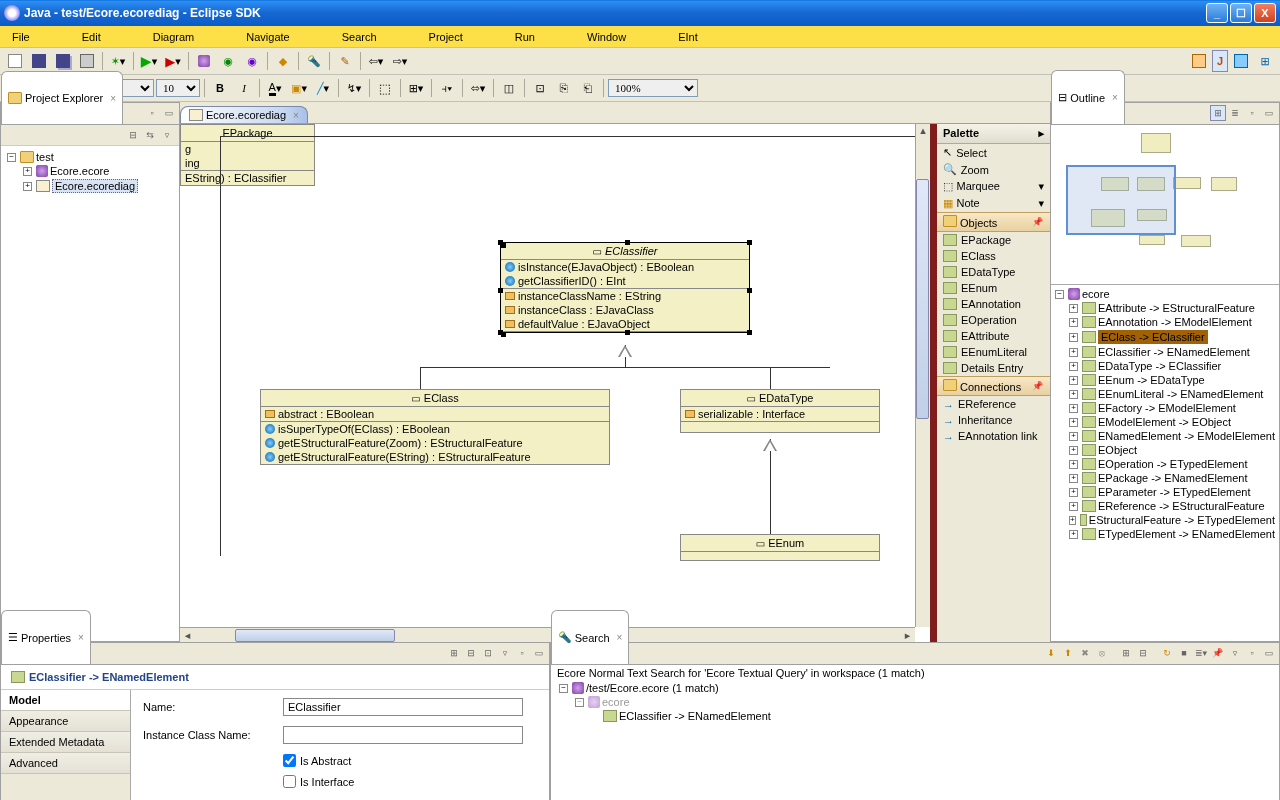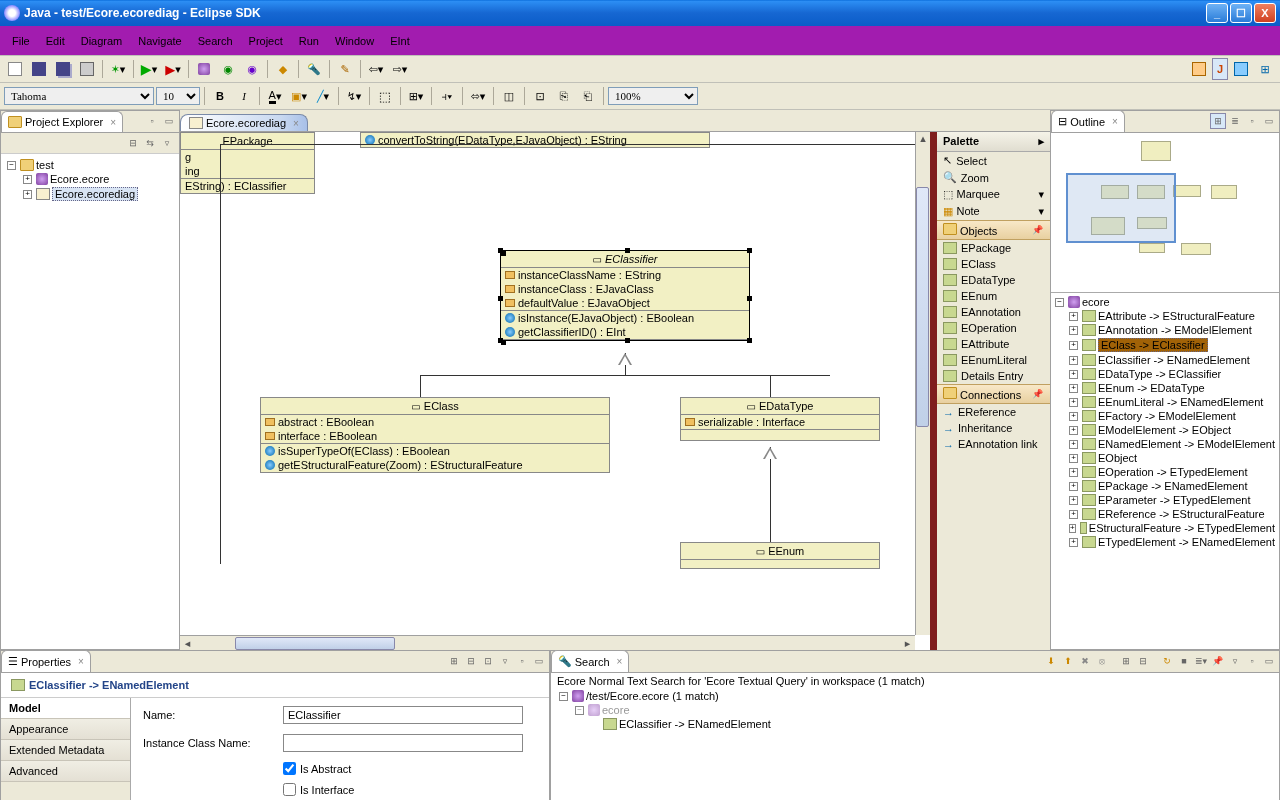--- a/index.html
+++ b/index.html
@@ -4,31 +4,31 @@
 <style>
 * { box-sizing: border-box; margin: 0; padding: 0; }
 body { font-family: Tahoma, sans-serif; font-size: 11px; background: #ece9d8; overflow: hidden; width: 1280px; height: 800px; }
 .titlebar { background: linear-gradient(to bottom, #0a6cda, #2c8ef4 5%, #1667d2 50%, #0a5cc8); height: 26px; display: flex; align-items: center; color: white; font-weight: bold; padding: 0 4px; }
 .titlebar-icon { width: 16px; height: 16px; margin-right: 4px; background: radial-gradient(circle, #fff 30%, #88f 70%); border-radius: 50%; }
 .titlebar-text { flex: 1; font-size: 12px; }
 .titlebar-btns { display: flex; gap: 2px; }
 .titlebar-btn { width: 22px; height: 20px; border: 1px solid #fff; border-radius: 3px; display: flex; align-items: center; justify-content: center; font-size: 11px; font-weight: bold; }
 .tb-min, .tb-max { background: linear-gradient(#6eb2f5, #2a7cd8); }
 .tb-close { background: linear-gradient(#f08060, #d04020); }
-.menubar { background: #a21caf; height: 30px; display: flex; align-items: center; padding: 0 4px; border-bottom: 1px solid #c0c0b8; }
+.menubar { background: #fde047; height: 22px; display: flex; align-items: center; padding: 0 4px; border-bottom: 1px solid #c0c0b8; gap: 36px; }
 .menu-item { padding: 2px 8px; cursor: default; }
 .toolbar { background: #ece9d8; display: flex; align-items: center; padding: 2px 4px; border-bottom: 1px solid #c0c0b8; gap: 2px; min-height: 26px; }
 .tool-btn { width: 22px; height: 22px; display: flex; align-items: center; justify-content: center; border: 1px solid transparent; cursor: default; }
 .tool-sep { width: 1px; height: 18px; background: #aca899; margin: 0 2px; }
 .icon-sq { width: 14px; height: 14px; }
 select, input[type=text] { font-family: Tahoma; font-size: 11px; border: 1px solid #7f9db9; padding: 1px 2px; }
 .main-area { display: flex; height: 540px; }
 .view { background: #fff; border: 1px solid #a0a0a0; display: flex; flex-direction: column; }
 .view-tabbar { background: #ece9d8; height: 22px; display: flex; align-items: flex-end; border-bottom: 1px solid #a0a0a0; position: relative; }
-.view-tab { background: linear-gradient(#fff, #e4e2d8); border: 1px solid #a0a0a0; border-bottom: none; padding: 4px 6px; border-radius: 6px 6px 0 0; display: flex; align-items: center; gap: 3px; font-size: 11px; }
+.view-tab { background: linear-gradient(#fff, #e4e2d8); border: 1px solid #a0a0a0; border-bottom: none; padding: 20px 6px; border-radius: 6px 6px 0 0; display: flex; align-items: center; gap: 3px; font-size: 11px; }
 .view-tab.active { background: #fff; }
 .view-tab-close { font-size: 10px; color: #888; margin-left: 4px; }
 .view-toolbar { position: absolute; right: 2px; top: 2px; display: flex; gap: 1px; }
 .view-mini-btn { width: 16px; height: 16px; display: flex; align-items: center; justify-content: center; font-size: 9px; color: #666; }
 .view-content { flex: 1; overflow: auto; background: #fff; padding: 4px; }
 .tree-item { padding: 1px 2px; display: flex; align-items: center; gap: 2px; white-space: nowrap; }
 .tree-toggle { width: 9px; height: 9px; border: 1px solid #888; display: inline-flex; align-items: center; justify-content: center; font-size: 8px; line-height: 1; margin-right: 2px; cursor: default; }
 .tree-icon { width: 14px; height: 12px; display: inline-block; }
 .icon-folder { background: #f0d078; border: 1px solid #c09020; border-radius: 1px; }
 .icon-file { background: #fff; border: 1px solid #888; }
@@ -241,26 +241,20 @@
     <div class="editor-tabbar">
       <div class="editor-tab">
         <span class="tree-icon icon-file" style="background:#f8f0d0"></span>
         <span>Ecore.ecorediag</span>
         <span class="view-tab-close">×</span>
       </div>
     </div>
     <div style="flex:1;display:flex;position:relative">
       <div class="diagram-canvas">
 
-        <div class="uml-class" style="left:180px;top:0;width:350px">
-          <div class="uml-row">
-              <span class="op-icon"></span>
-              <span>convertToString(EDataType,EJavaObject) : EString</span>
-            </div>
-        </div>
 
         <div class="uml-class" style="left:0;top:120;width:135px">
           <div class="uml-head">
               <span>EPackage</span>
             </div>
           <div class="uml-section">
             <div class="uml-row">
                 <span>g</span>
               </div>
             <div class="uml-row">
@@ -274,40 +268,40 @@
           </div>
         </div>
 
         <div class="uml-class selected" style="left:320px;top:118px;width:250px">
           <div class="uml-head">
               <span style="font-size:10px">▭</span>
               <span class="em">EClassifier</span>
             </div>
           <div class="uml-section">
             <div class="uml-row">
+                <span class="op-icon"></span>
+                <span>isInstance(EJavaObject) : EBoolean</span>
+              </div>
+            <div class="uml-row">
+                <span class="op-icon"></span>
+                <span>getClassifierID() : EInt</span>
+              </div>
+          </div>
+          <div class="uml-section">
+            <div class="uml-row">
                 <span class="attr-icon"></span>
                 <span>instanceClassName : EString</span>
               </div>
             <div class="uml-row">
                 <span class="attr-icon"></span>
                 <span>instanceClass : EJavaClass</span>
               </div>
             <div class="uml-row">
                 <span class="attr-icon"></span>
                 <span>defaultValue : EJavaObject</span>
-              </div>
-          </div>
-          <div class="uml-section">
-            <div class="uml-row">
-                <span class="op-icon"></span>
-                <span>isInstance(EJavaObject) : EBoolean</span>
-              </div>
-            <div class="uml-row">
-                <span class="op-icon"></span>
-                <span>getClassifierID() : EInt</span>
               </div>
           </div>
           <div style="position:absolute;top:-3px;left:-3px;width:5px;height:5px;background:#000"></div>
           <div style="position:absolute;top:-3px;right:-3px;width:5px;height:5px;background:#000"></div>
           <div style="position:absolute;bottom:-3px;left:-3px;width:5px;height:5px;background:#000"></div>
           <div style="position:absolute;bottom:-3px;right:-3px;width:5px;height:5px;background:#000"></div>
           <div style="position:absolute;top:-3px;left:50%;width:5px;height:5px;background:#000"></div>
           <div style="position:absolute;bottom:-3px;left:50%;width:5px;height:5px;background:#000"></div>
           <div style="position:absolute;top:50%;left:-3px;width:5px;height:5px;background:#000"></div>
           <div style="position:absolute;top:50%;right:-3px;width:5px;height:5px;background:#000"></div>
@@ -323,33 +317,33 @@
         <div class="uml-class" style="left:80px;top:265px;width:350px">
           <div class="uml-head">
               <span style="font-size:10px">▭</span>
               <span>EClass</span>
             </div>
           <div class="uml-section">
             <div class="uml-row">
                 <span class="attr-icon"></span>
                 <span>abstract : EBoolean</span>
               </div>
-            <div class="uml-row">
-                <span class="attr-icon"></span>
-                <span>interface : EBoolean</span>
-              </div>
           </div>
           <div class="uml-section">
             <div class="uml-row">
                 <span class="op-icon"></span>
                 <span>isSuperTypeOf(EClass) : EBoolean</span>
               </div>
             <div class="uml-row">
                 <span class="op-icon"></span>
                 <span>getEStructuralFeature(Zoom) : EStructuralFeature</span>
+              </div>
+            <div class="uml-row">
+                <span class="op-icon"></span>
+                <span>getEStructuralFeature(EString) : EStructuralFeature</span>
               </div>
           </div>
         </div>
 
         <div class="uml-class" style="left:500px;top:265px;width:200px">
           <div class="uml-head">
               <span style="font-size:10px">▭</span>
               <span>EDataType</span>
             </div>
           <div class="uml-section">

